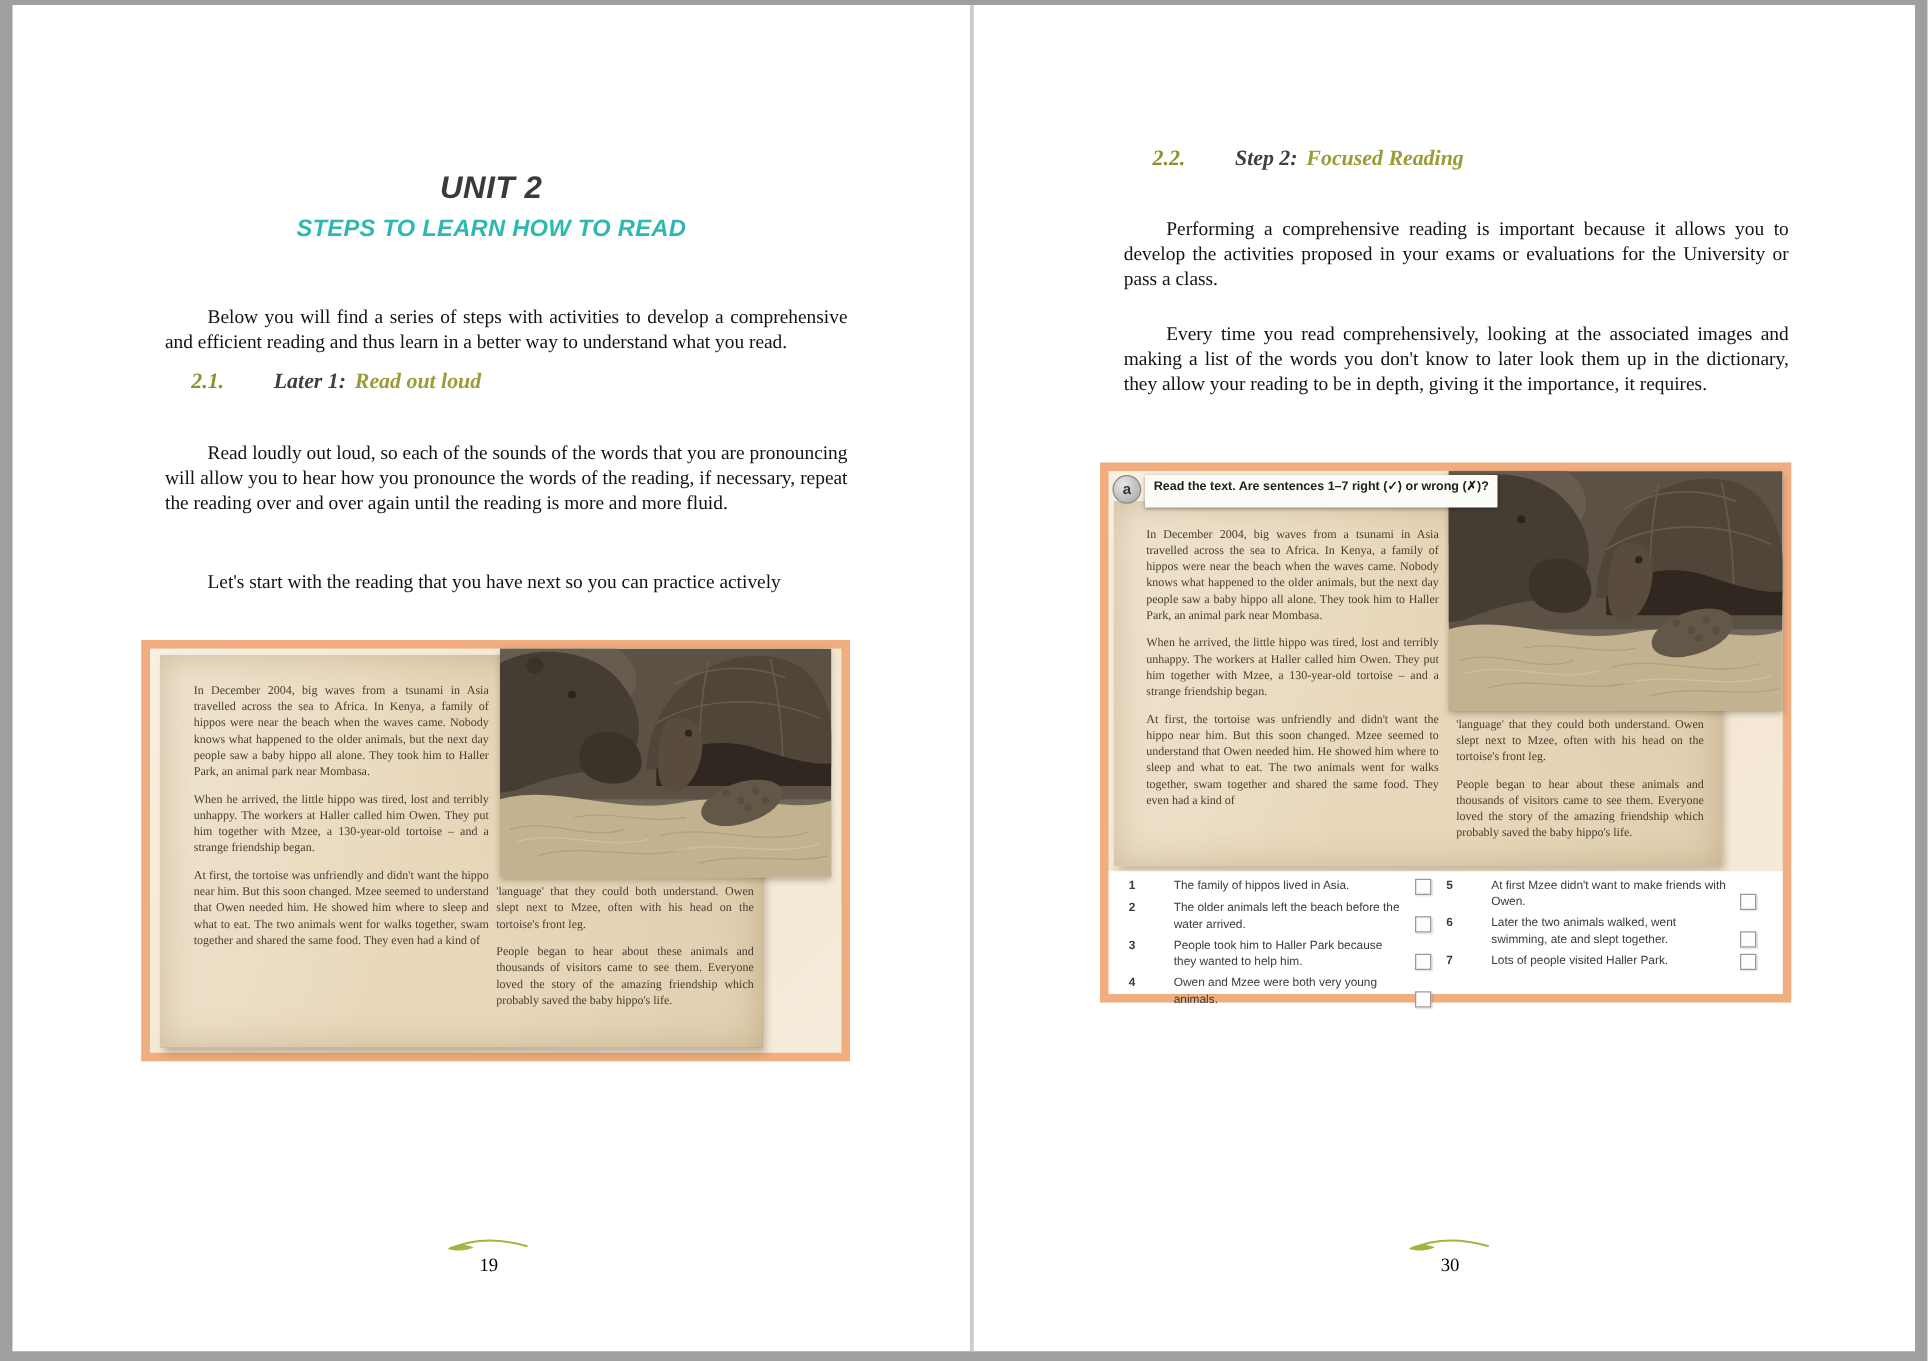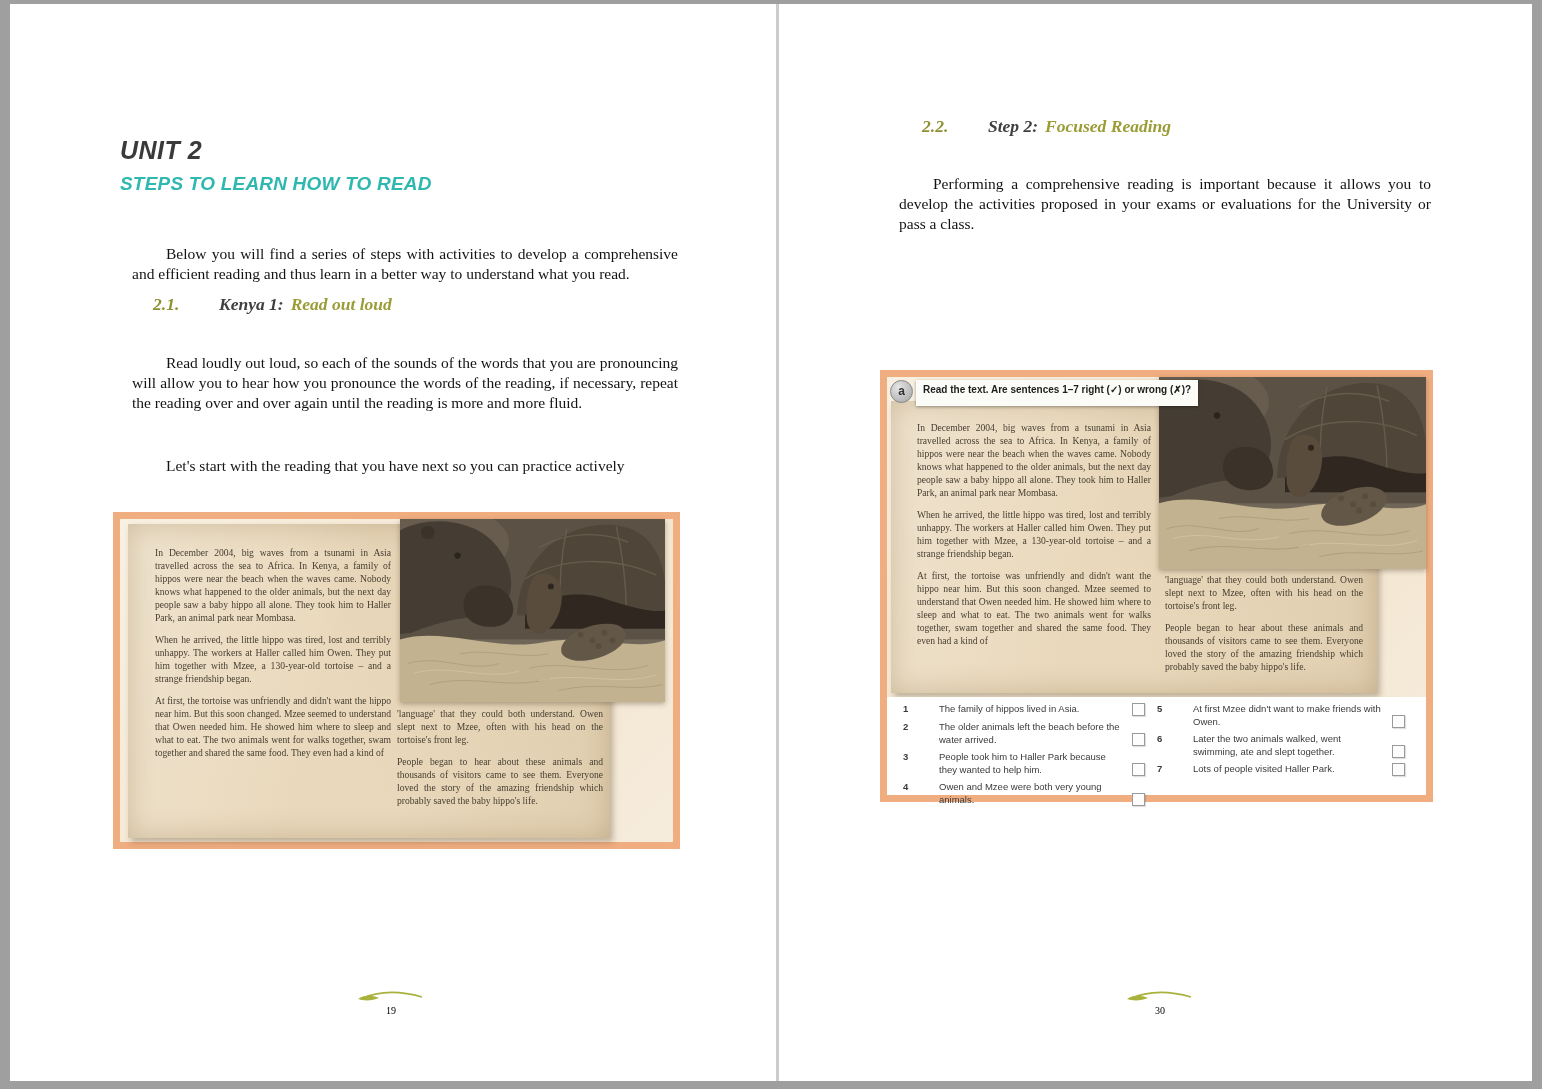--- a/index.html
+++ b/index.html
@@ -16,21 +16,21 @@
   }
   .divider{
     position:absolute;left:766px;top:0;width:3px;height:100%;
     background:#cccccc;
   }
   .page{position:absolute;top:0;height:100%;}
   .page-left{left:0;width:766px;}
   .page-right{left:774px;width:753px;}
 
   
-  .unit-head{position:absolute;left:110px;top:132px;width:546px;text-align:left;}
+  .unit-head{position:absolute;left:110px;top:132px;width:546px;text-align:center;}
   .unit-title{
     font-family:"Liberation Sans",sans-serif;font-weight:bold;font-style:italic;
     font-size:25px;color:#3a3a3a;letter-spacing:.5px;
   }
   .unit-subtitle{
     font-family:"Liberation Sans",sans-serif;font-weight:bold;font-style:italic;
     font-size:19px;color:#2eb8b0;margin-top:8px;letter-spacing:.2px;
   }
   .body-par{
     position:absolute;left:110px;width:546px;margin:12px;
@@ -109,38 +109,38 @@
     flex:0 0 13px;width:13px;height:13px;box-sizing:border-box;
     border:1.4px solid #9a9a9a;background:#fdfdfd;align-self:flex-end;
     box-shadow:1px 1px 1px rgba(0,0,0,.12);
   }
 
   
   .footer{position:absolute;top:984px;width:120px;text-align:center;}
   .footer-left{left:321px;}
   .footer-right{left:316px;}
   .swoosh{display:block;margin:0 auto;}
-  .page-num{font-size:10px;color:#000;margin-top:1px;}
+  .page-num{font-size:15px;color:#000;margin-top:1px;}
 </style>
 </head>
 <body>
 
 <div class="spread">
 
   <div class="page page-left">
 
     <div class="unit-head">
       <div class="unit-title">UNIT 2</div>
       <div class="unit-subtitle">STEPS TO LEARN HOW TO READ</div>
     </div>
 
     <p class="body-par" style="top:228px;">Below you will find a series of steps with activities to develop a comprehensive and efficient reading and thus learn in a better way to understand what you read.</p>
 
     <div class="sec-head" style="left:143px;top:290px;">
-      <span class="sec-num">2.1.</span><span class="sec-pre">Kenya 1:</span><span class="sec-name">Read out loud</span>
+      <span class="sec-num">2.1.</span><span class="sec-pre">Later 1:</span><span class="sec-name">Read out loud</span>
     </div>
 
     <p class="body-par" style="top:337px;">Read loudly out loud, so each of the sounds of the words that you are pronouncing will allow you to hear how you pronounce the words of the reading, if necessary, repeat the reading over and over again until the reading is more and more fluid.</p>
     <p class="body-par" style="top:440px;">Let's start with the reading that you have next so you can practice actively</p>
 
     <div class="exercise ex-left">
       <div class="ex-inner">
         <div class="paper paper-left"></div>
 
         <div class="story-col col1">
@@ -211,20 +211,21 @@
 
   <div class="divider"></div>
 
   <div class="page page-right">
 
     <div class="sec-head" style="left:138px;top:112px;">
       <span class="sec-num">2.2.</span><span class="sec-pre">Step 2:</span><span class="sec-name">Focused Reading</span>
     </div>
 
     <p class="body-par" style="top:158px;">Performing a comprehensive reading is important because it allows you to develop the activities proposed in your exams or evaluations for the University or pass a class.</p>
+    <p class="body-par" style="top:242px;">Every time you read comprehensively, looking at the associated images and making a list of the words you don't know to later look them up in the dictionary, they allow your reading to be in depth, giving it the importance, it requires.</p>
 
     <div class="exercise ex-right">
       <div class="ex-inner">
         <div class="badge">a</div>
         <div class="instruction">Read the text. Are sentences 1–7 right (✓) or wrong (✗)?</div>
 
         <div class="paper paper-right"></div>
 
         <div class="story-col rcol1">
           <p>In December 2004, big waves from a tsunami in Asia travelled across the sea to Africa. In Kenya, a family of hippos were near the beach when the waves came. Nobody knows what happened to the older animals, but the next day people saw a baby hippo all alone. They took him to Haller Park, an animal park near Mombasa.</p>

